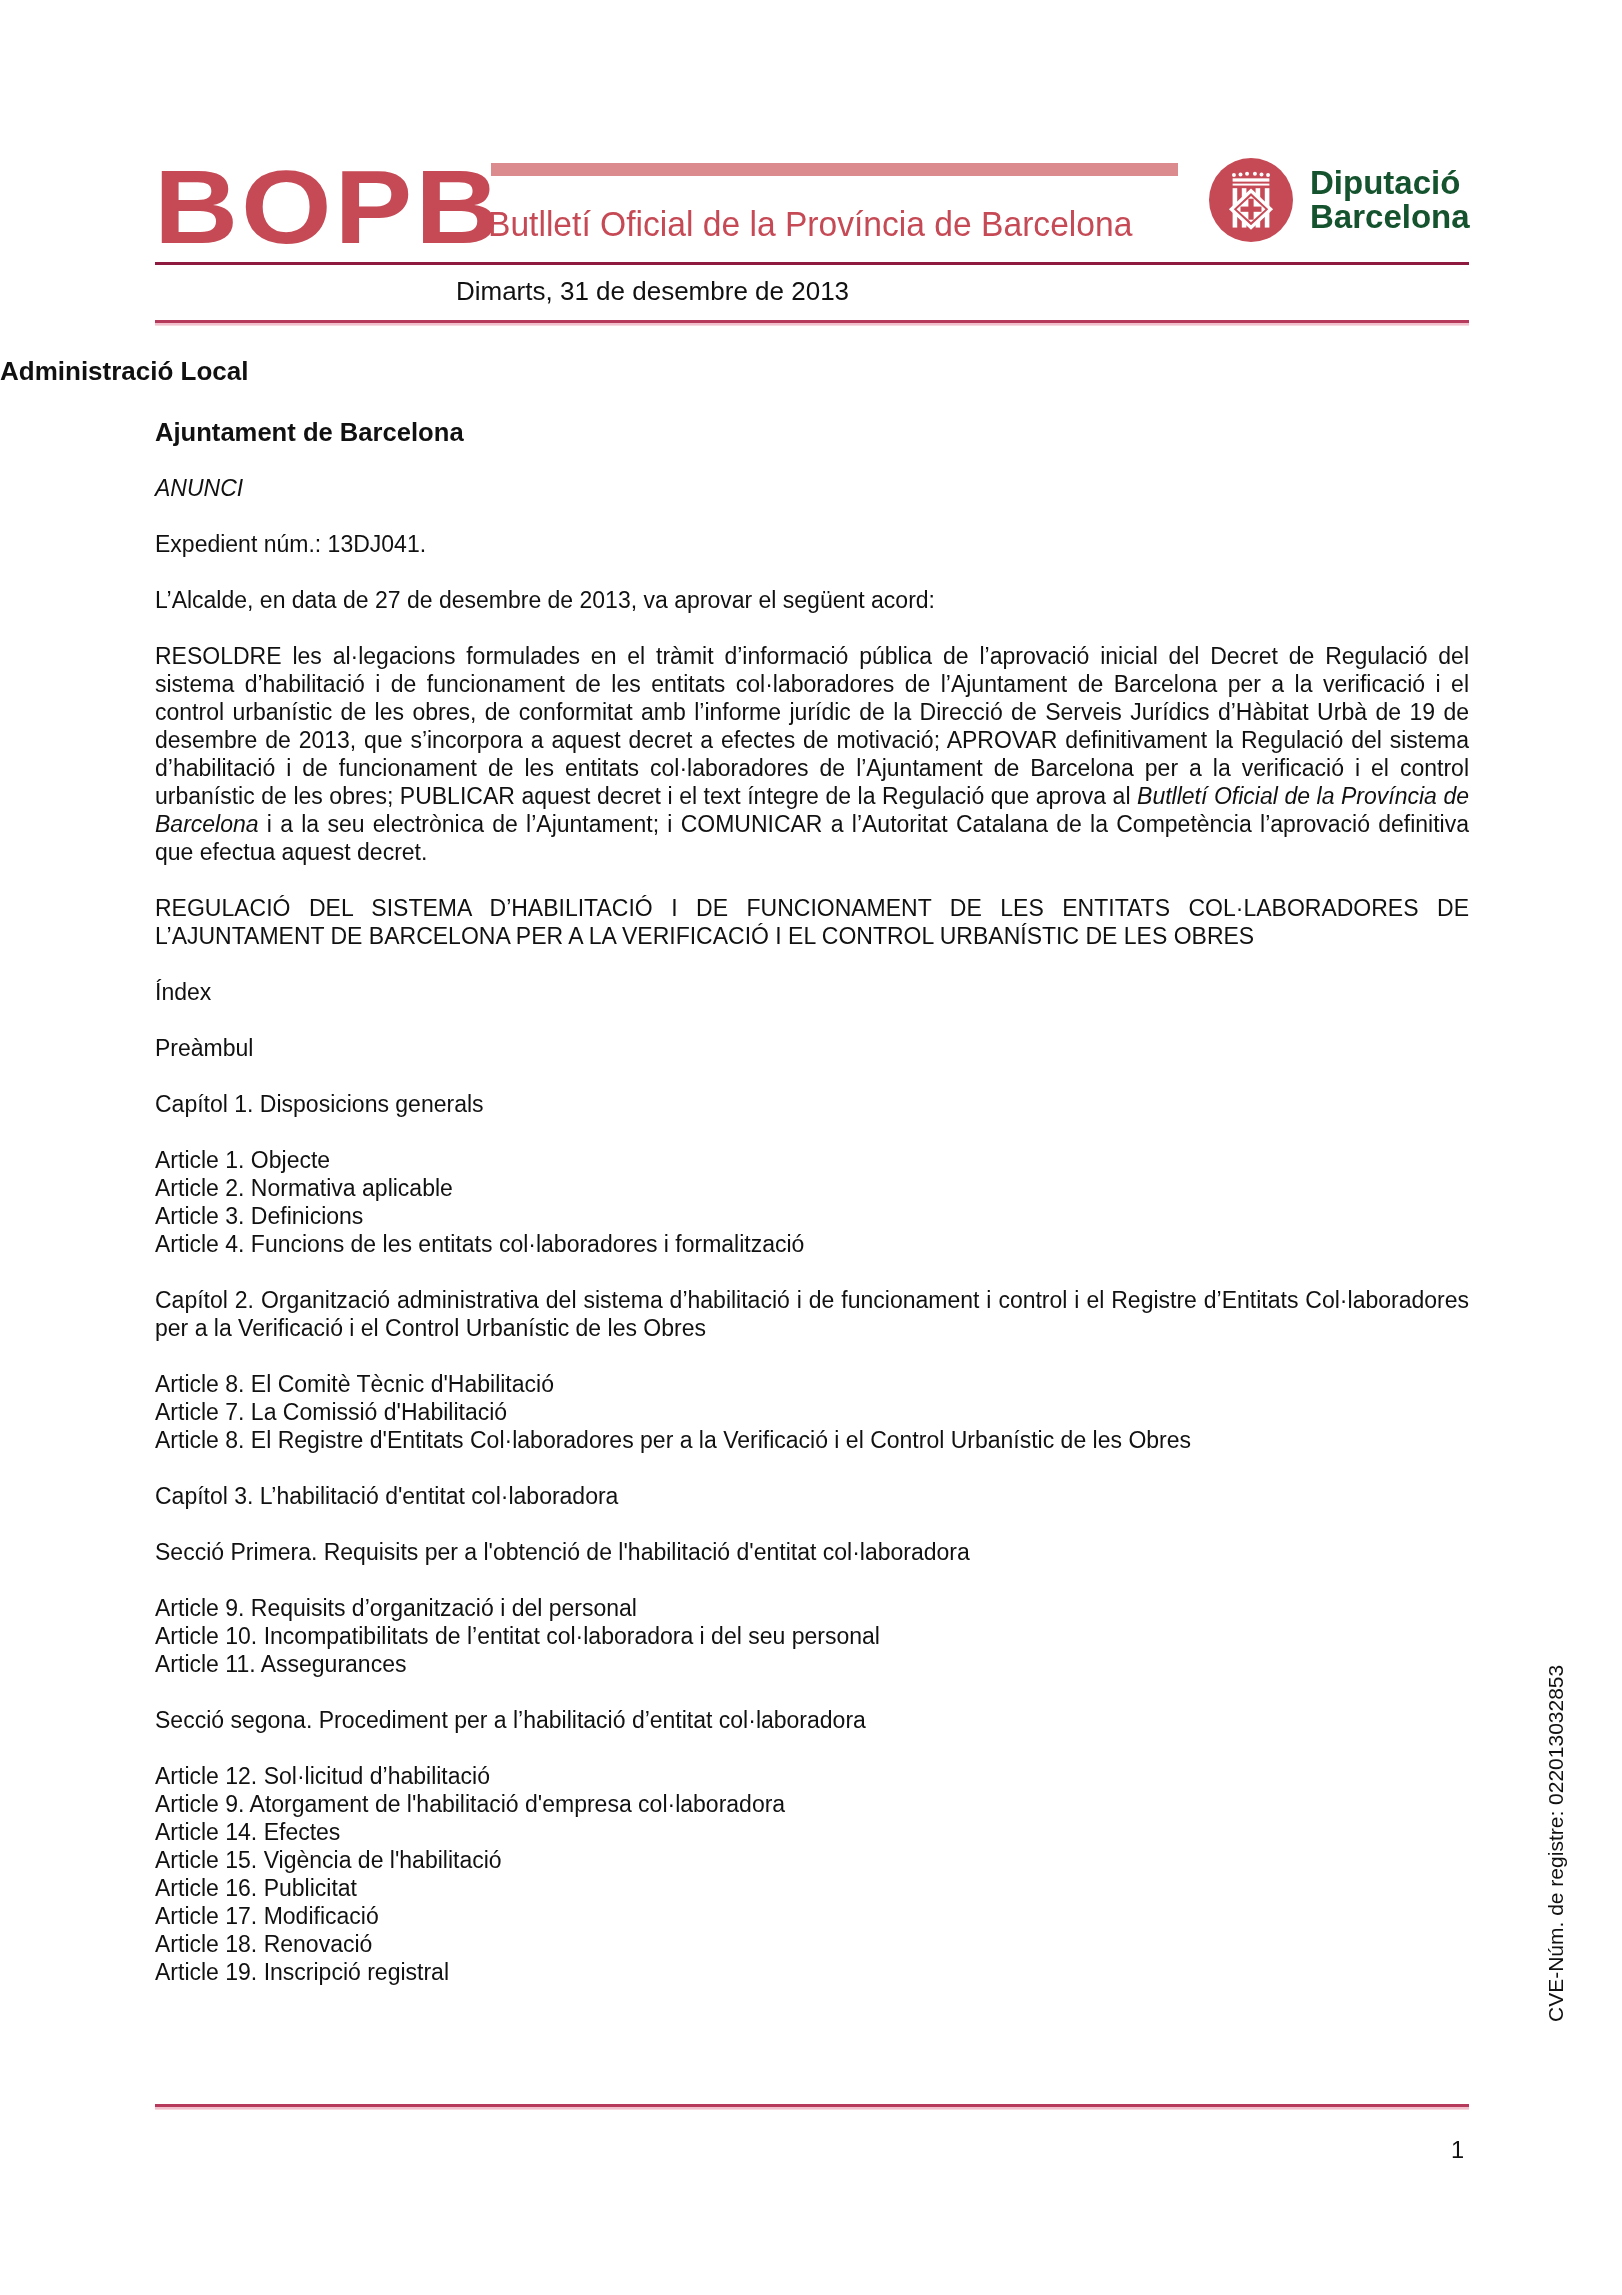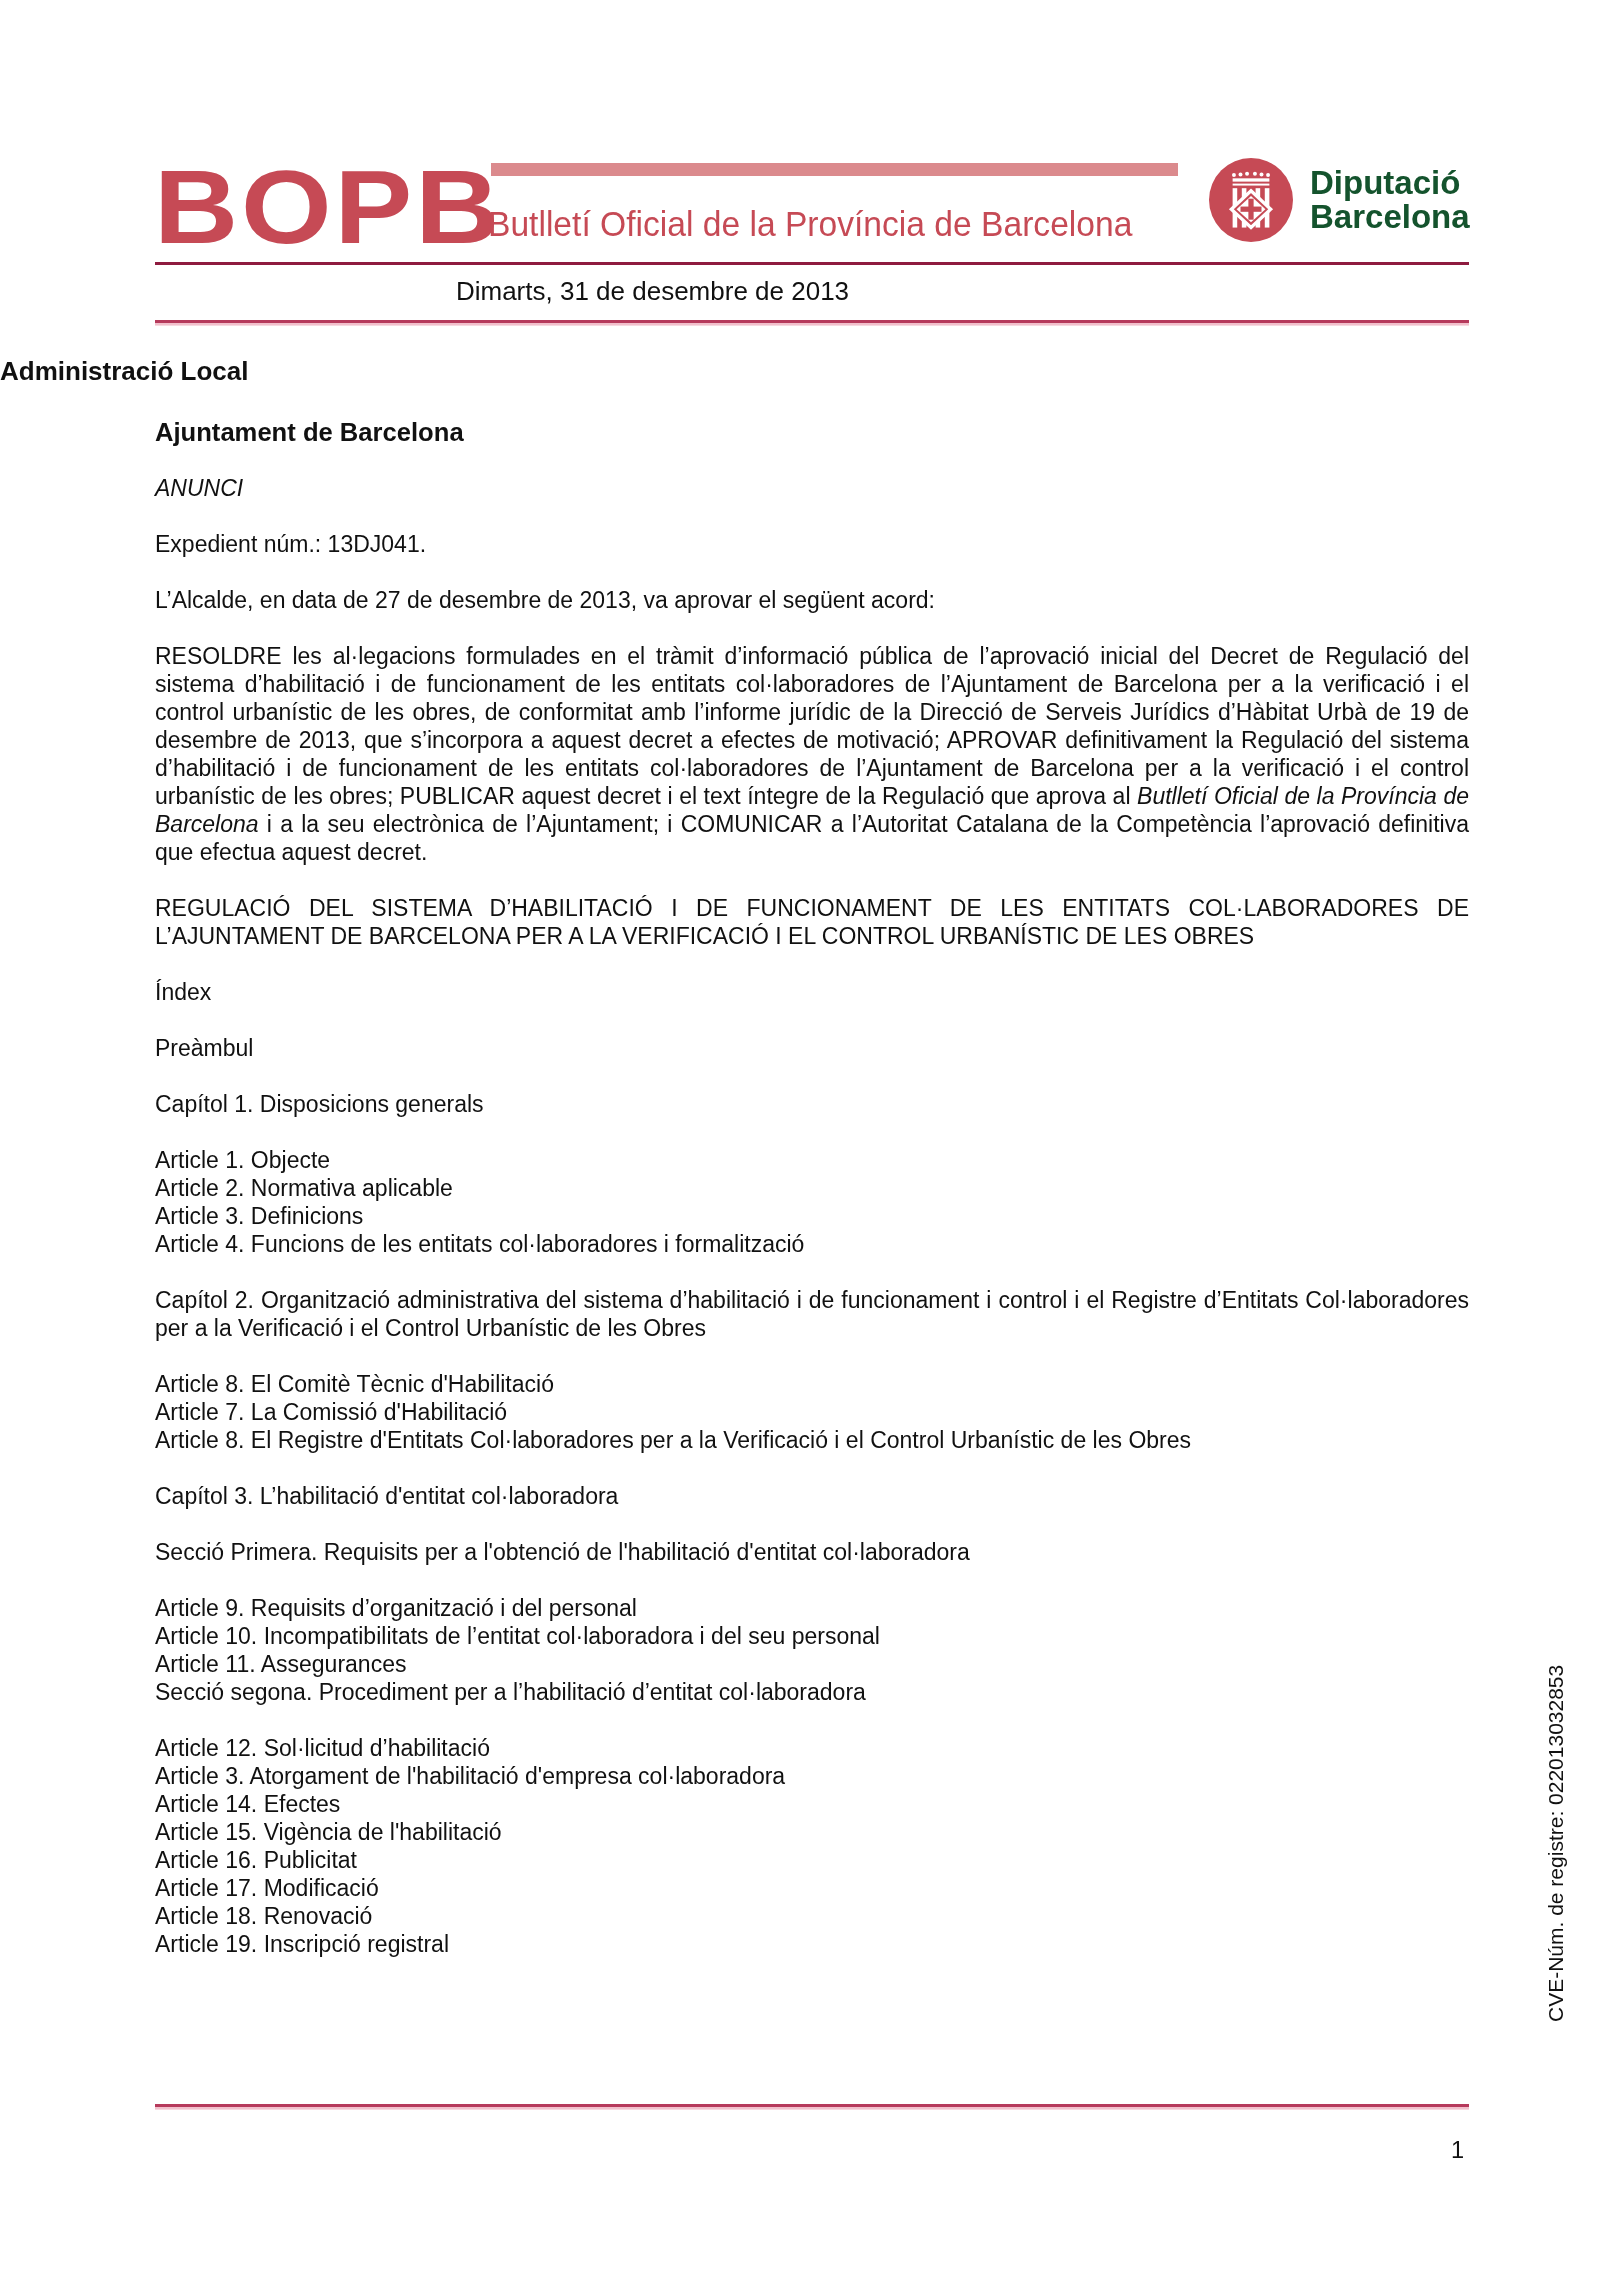--- a/index.html
+++ b/index.html
@@ -90,30 +90,30 @@
 
   <p class="blk just">Capítol 2. Organització administrativa del sistema d’habilitació i de funcionament i control i el Registre d’Entitats Col·laboradores per a la Verificació i el Control Urbanístic de les Obres</p>
   <div style="margin-bottom:28px;">
     <p>Article 8. El Comitè Tècnic d'Habilitació</p>
     <p>Article 7. La Comissió d'Habilitació</p>
     <p>Article 8. El Registre d'Entitats Col·laboradores per a la Verificació i el Control Urbanístic de les Obres</p>
   </div>
 
   <p class="blk">Capítol 3. L’habilitació d'entitat col·laboradora</p>
   <p class="blk">Secció Primera. Requisits per a l'obtenció de l'habilitació d'entitat col·laboradora</p>
-  <div style="">
+  <div style="margin-bottom:28px;">
     <p>Article 9. Requisits d’organització i del personal</p>
     <p>Article 10. Incompatibilitats de l’entitat col·laboradora i del seu personal</p>
     <p>Article 11. Assegurances</p>
   </div>
 
   <p class="blk">Secció segona. Procediment per a l’habilitació d’entitat col·laboradora</p>
   <div>
     <p>Article 12. Sol·licitud d’habilitació</p>
-    <p>Article 3. Atorgament de l'habilitació d'empresa col·laboradora</p>
+    <p>Article 9. Atorgament de l'habilitació d'empresa col·laboradora</p>
     <p>Article 14. Efectes</p>
     <p>Article 15. Vigència de l'habilitació</p>
     <p>Article 16. Publicitat</p>
     <p>Article 17. Modificació</p>
     <p>Article 18. Renovació</p>
     <p>Article 19. Inscripció registral</p>
   </div>
 </div>
 
 <div class="abs cve">CVE-Núm. de registre: 022013032853</div>

